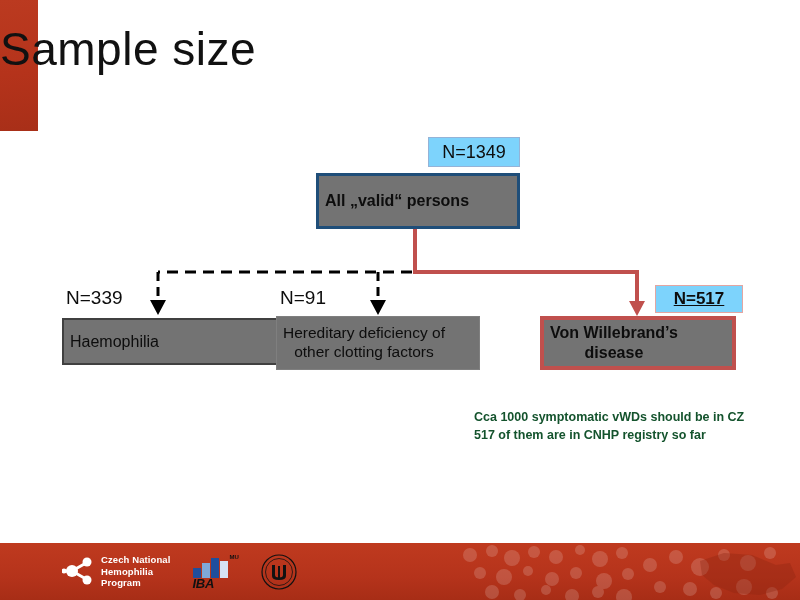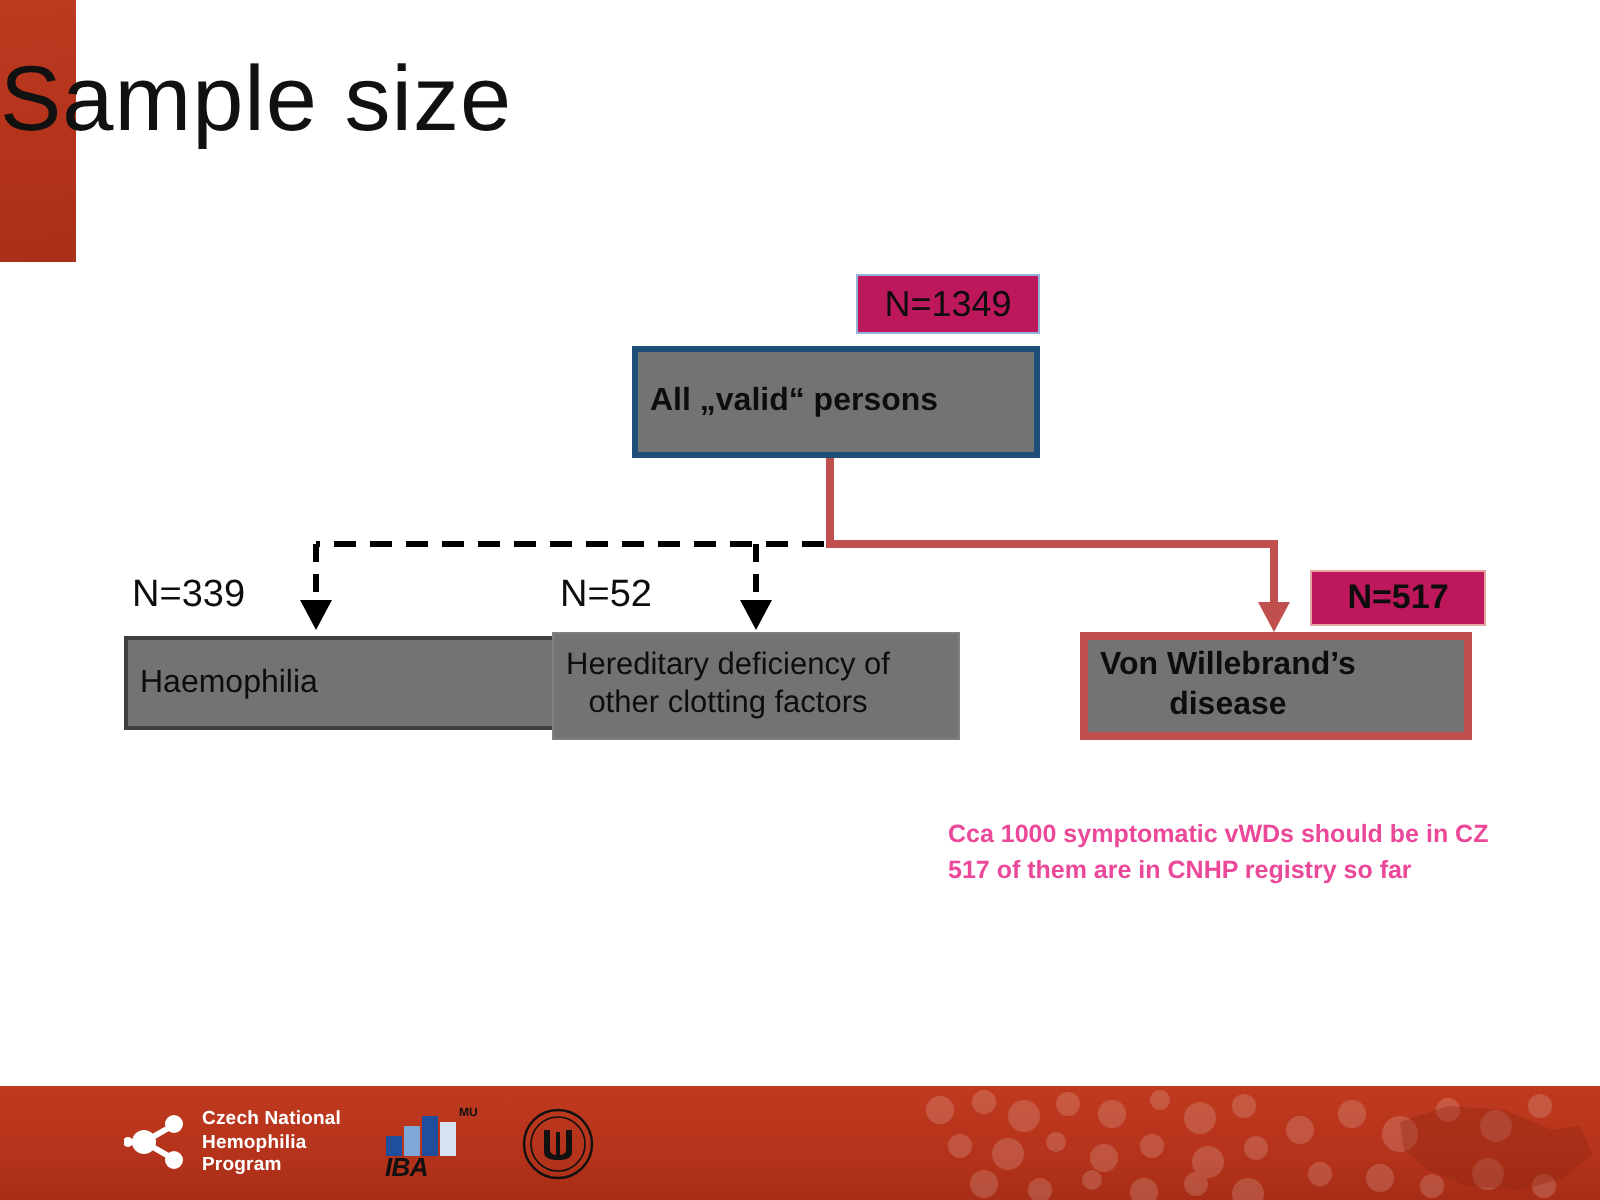--- a/index.html
+++ b/index.html
@@ -68,40 +68,41 @@
     color: #0d0d0d;
     line-height: 1.22;
   }
   
   .badge {
     position: absolute;
     box-sizing: border-box;
     display: flex;
     align-items: center;
     justify-content: center;
-    background: #be185d;
+    background: #7dd3fc;
   }
   .badge-n1349 {
     left: 428px;
     top: 137px;
     width: 92px;
     height: 30px;
     border: 1px solid #95b3d7;
     font-size: 18px;
     color: #0d0d0d;
   }
   .badge-n517 {
     left: 655px;
     top: 285px;
     width: 88px;
     height: 28px;
     border: 1.5px solid #e3a6a2;
     font-size: 17px;
     font-weight: bold;
     color: #0d0d0d;
+    text-decoration: underline;
   }
   
   .count-text {
     position: absolute;
     font-size: 19px;
     color: #0d0d0d;
     white-space: nowrap;
   }
   .count-741 { left: 66px; top: 287px; }
   .count-91  { left: 280px; top: 287px; }
@@ -143,21 +144,21 @@
   }
   .node-text { display: block; padding: 0 6px; }
 
   
   .caption {
     position: absolute;
     left: 474px;
     top: 408px;
     font-size: 12.5px;
     font-weight: bold;
-    color: #ec4899;
+    color: #14532d;
     line-height: 1.45;
     white-space: pre-line;
   }
 
   
   .footer {
     position: absolute;
     left: 0;
     bottom: 0;
     width: 800px;
@@ -243,21 +244,21 @@
       <polygon points="158,315 150,300 166,300" fill="#000000"></polygon>
 
       <path d="M378,272 L378,303" fill="none" stroke="#000000" stroke-width="3" stroke-dasharray="9,6"></path>
       <polygon points="378,315 370,300 386,300" fill="#000000"></polygon>
     </svg>
 
     <div class="badge badge-n1349">N=1349</div>
 
     <div class="count-text count-741">N=339</div>
 
-    <div class="count-text count-91">N=52</div>
+    <div class="count-text count-91">N=91</div>
 
     <div class="badge badge-n517">N=517</div>
 
     <div class="node node-root">
       <span class="node-text">All „valid“ persons</span>
     </div>
 
     <div class="node node-haemophilia">
       <span class="node-text">Haemophilia</span>
     </div>

